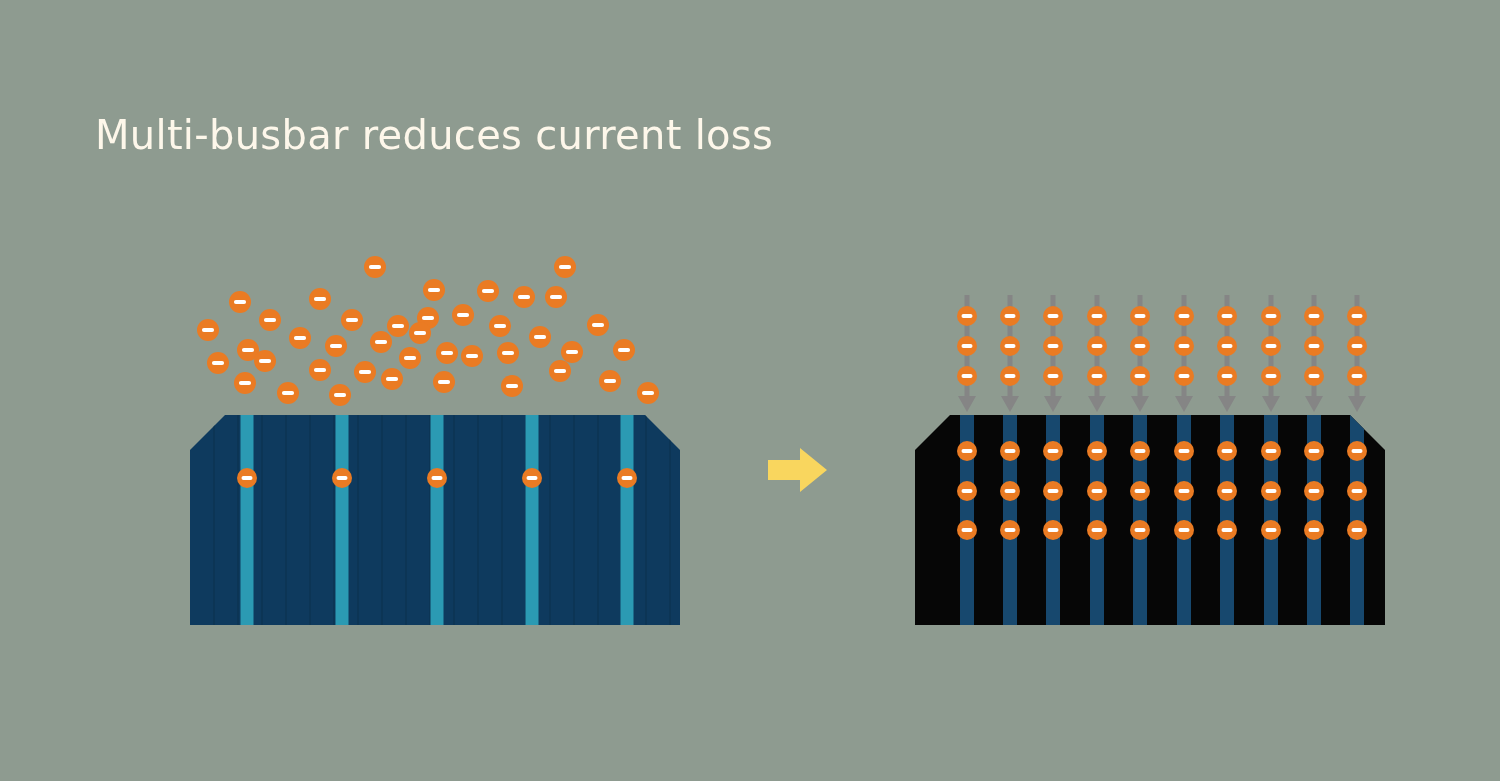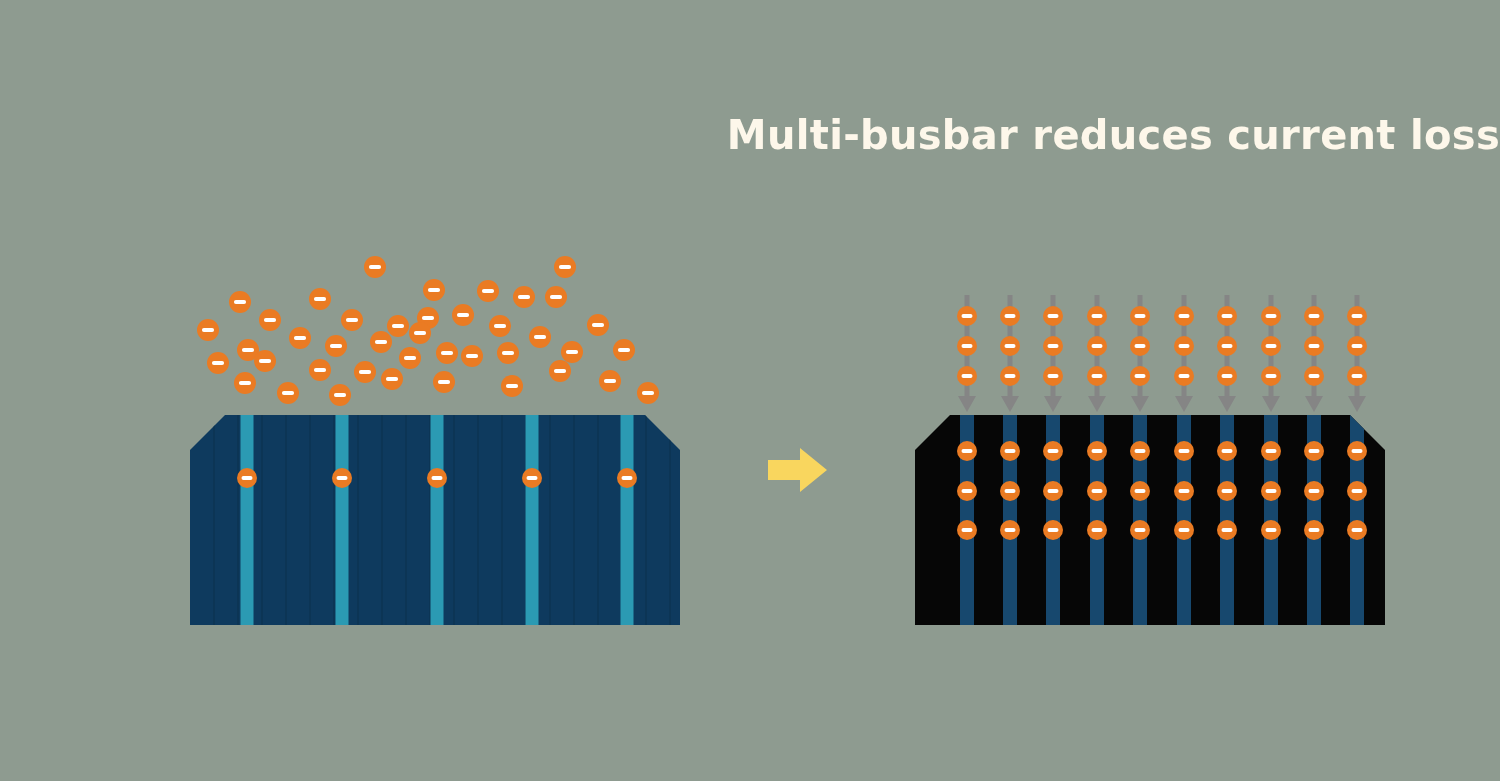--- a/index.html
+++ b/index.html
@@ -11,23 +11,23 @@
     font-family: "DejaVu Sans", "Liberation Sans", sans-serif;
   }
   .title {
     position: absolute;
     top: 112px;
     left: 0;
     width: 1500px;
     box-sizing: border-box;
     padding-left: 95px;
     margin: 0;
-    text-align: right;
+    text-align: left;
     font-size: 40px;
-    font-weight: 700;
+    font-weight: 400;
     letter-spacing: 0.3px;
   }
   #diagram { position: absolute; top: 0; left: 0; }
 </style>
 </head>
 <body style="background: rgb(142, 155, 144);">
 
 <div class="stage">
   <h1 class="title" style="color: rgb(253, 247, 234);">Multi-busbar reduces current loss</h1>
   <svg id="diagram" width="1500" height="781" viewBox="0 0 1500 781">

